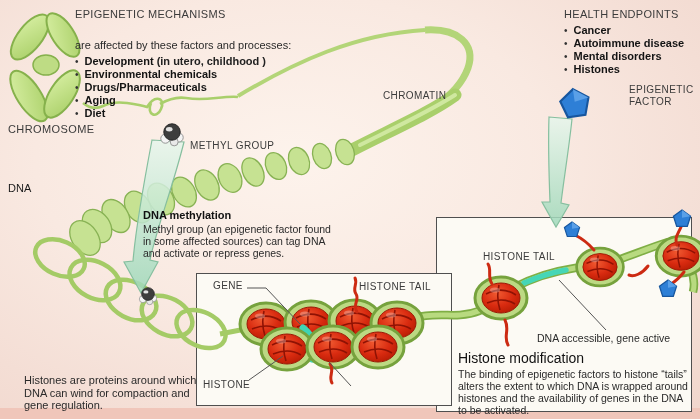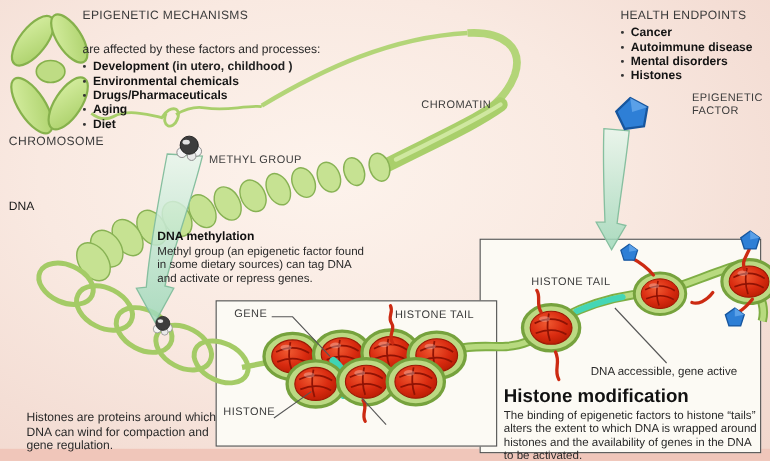--- a/index.html
+++ b/index.html
@@ -211,29 +211,29 @@
     <div>FACTOR</div>
   </div>
 
   <div class="abs cap" style="left:383px;top:90px;text-align:right;">CHROMATIN</div>
   <div class="abs cap" style="left:8px;top:123px;font-size:11px;">CHROMOSOME</div>
   <div class="abs cap" style="left:190px;top:140px;">METHYL GROUP</div>
   <div class="abs" style="left:8px;top:182px;font-size:11px;font-weight:normal;color:#1a1a1a;">DNA</div>
 
   <div class="abs" style="left:143px;top:209px;width:196px;">
     <div style="font-size:11px;font-weight:bold;color:#111;">DNA methylation</div>
-    <div class="body-txt" style="margin-top:2px;">Methyl group (an epigenetic factor found in some dietary sources) can tag DNA and activate or repress genes.</div>
+    <div class="body-txt" style="margin-top:2px;">Methyl group (an epigenetic factor found in some affected sources) can tag DNA and activate or repress genes.</div>
   </div>
 
   <div class="abs body-txt" style="left:24px;top:374px;width:174px;font-size:11px;line-height:12.6px;">Histones are proteins around which DNA can wind for compaction and gene regulation.</div>
 
   <div class="abs cap" style="left:213px;top:280px;">GENE</div>
   <div class="abs cap" style="left:359px;top:281px;">HISTONE TAIL</div>
-  <div class="abs cap" style="left:203px;top:369px;text-align:center;">HISTONE</div>
+  <div class="abs cap" style="left:203px;top:379px;text-align:center;">HISTONE</div>
 
   <div class="abs cap" style="left:483px;top:251px;">HISTONE TAIL</div>
   <div class="abs nowrap" style="left:537px;top:332px;font-size:10.5px;color:#2a2a2a;">DNA accessible, gene active</div>
   <div class="abs" style="left:458px;top:350px;width:230px;">
-    <div style="font-size:17px;font-weight:bold;color:#111;">Histone modification</div>
+    <div style="font-size:14px;font-weight:normal;color:#111;">Histone modification</div>
     <div class="body-txt" style="margin-top:2px;line-height:12px;">The binding of epigenetic factors to histone “tails” alters the extent to which DNA is wrapped around histones and the availability of genes in the DNA to be activated.</div>
   </div>
 
 </div>
 
 </body></html>

